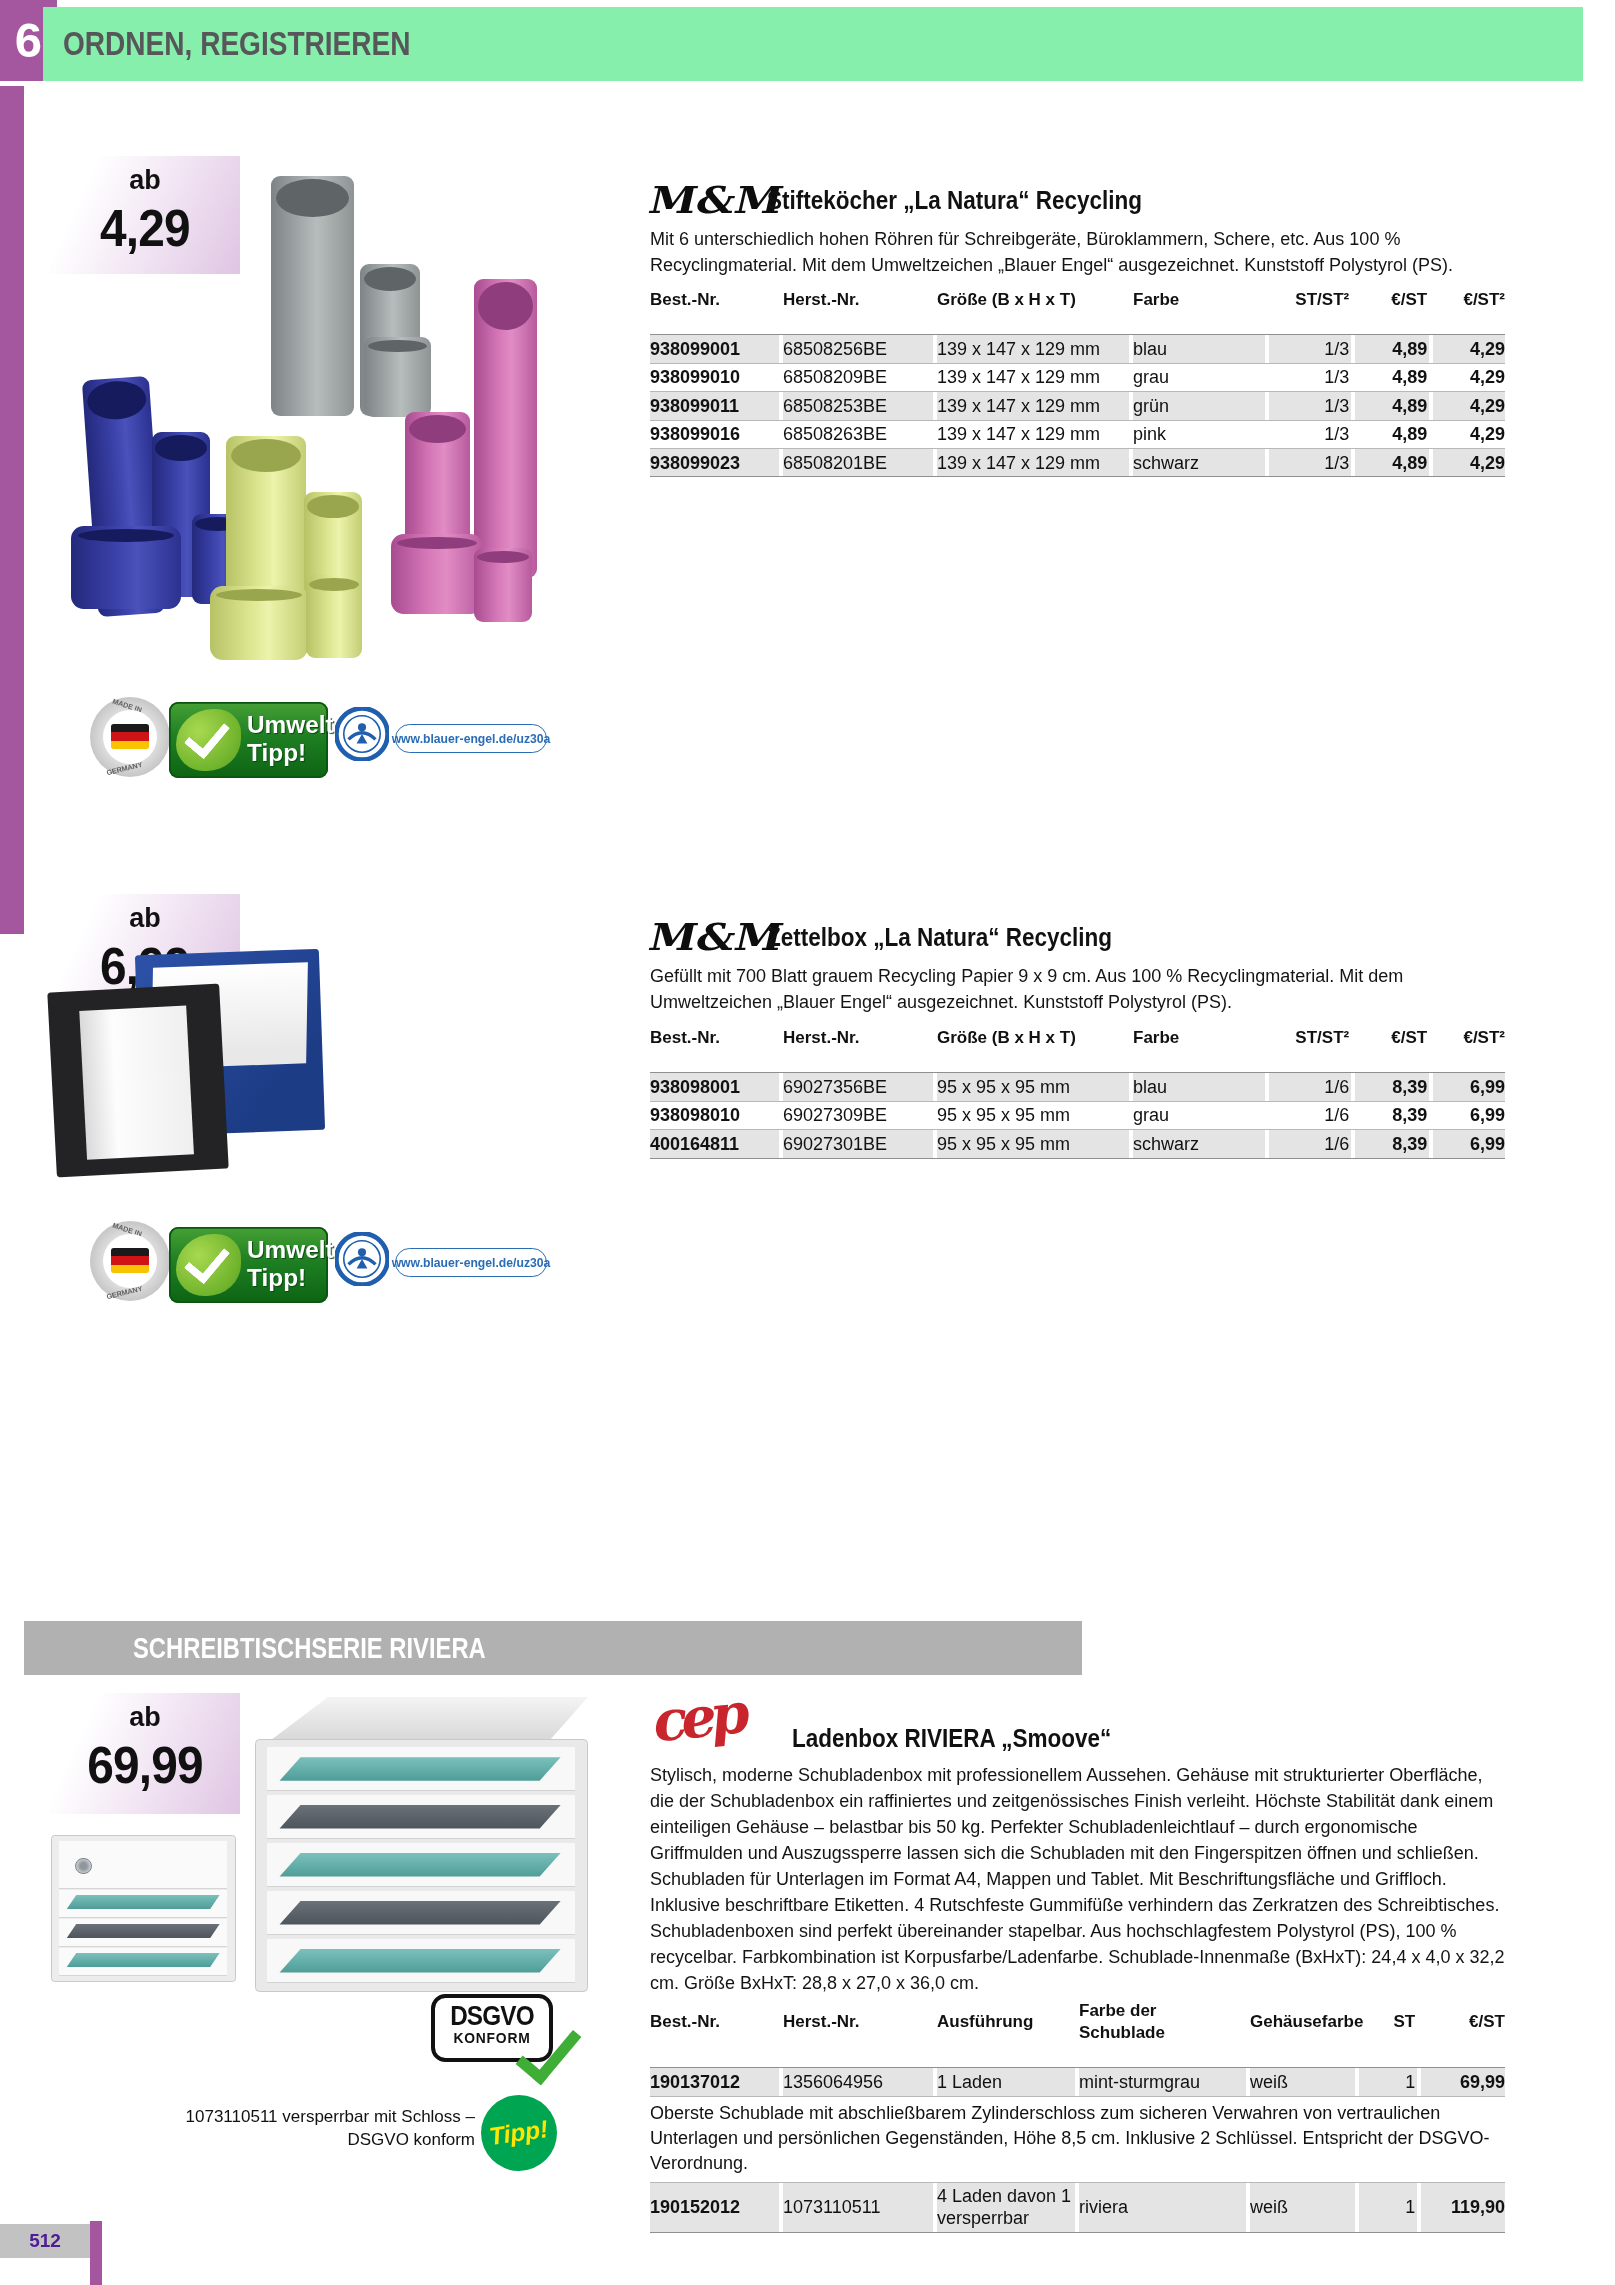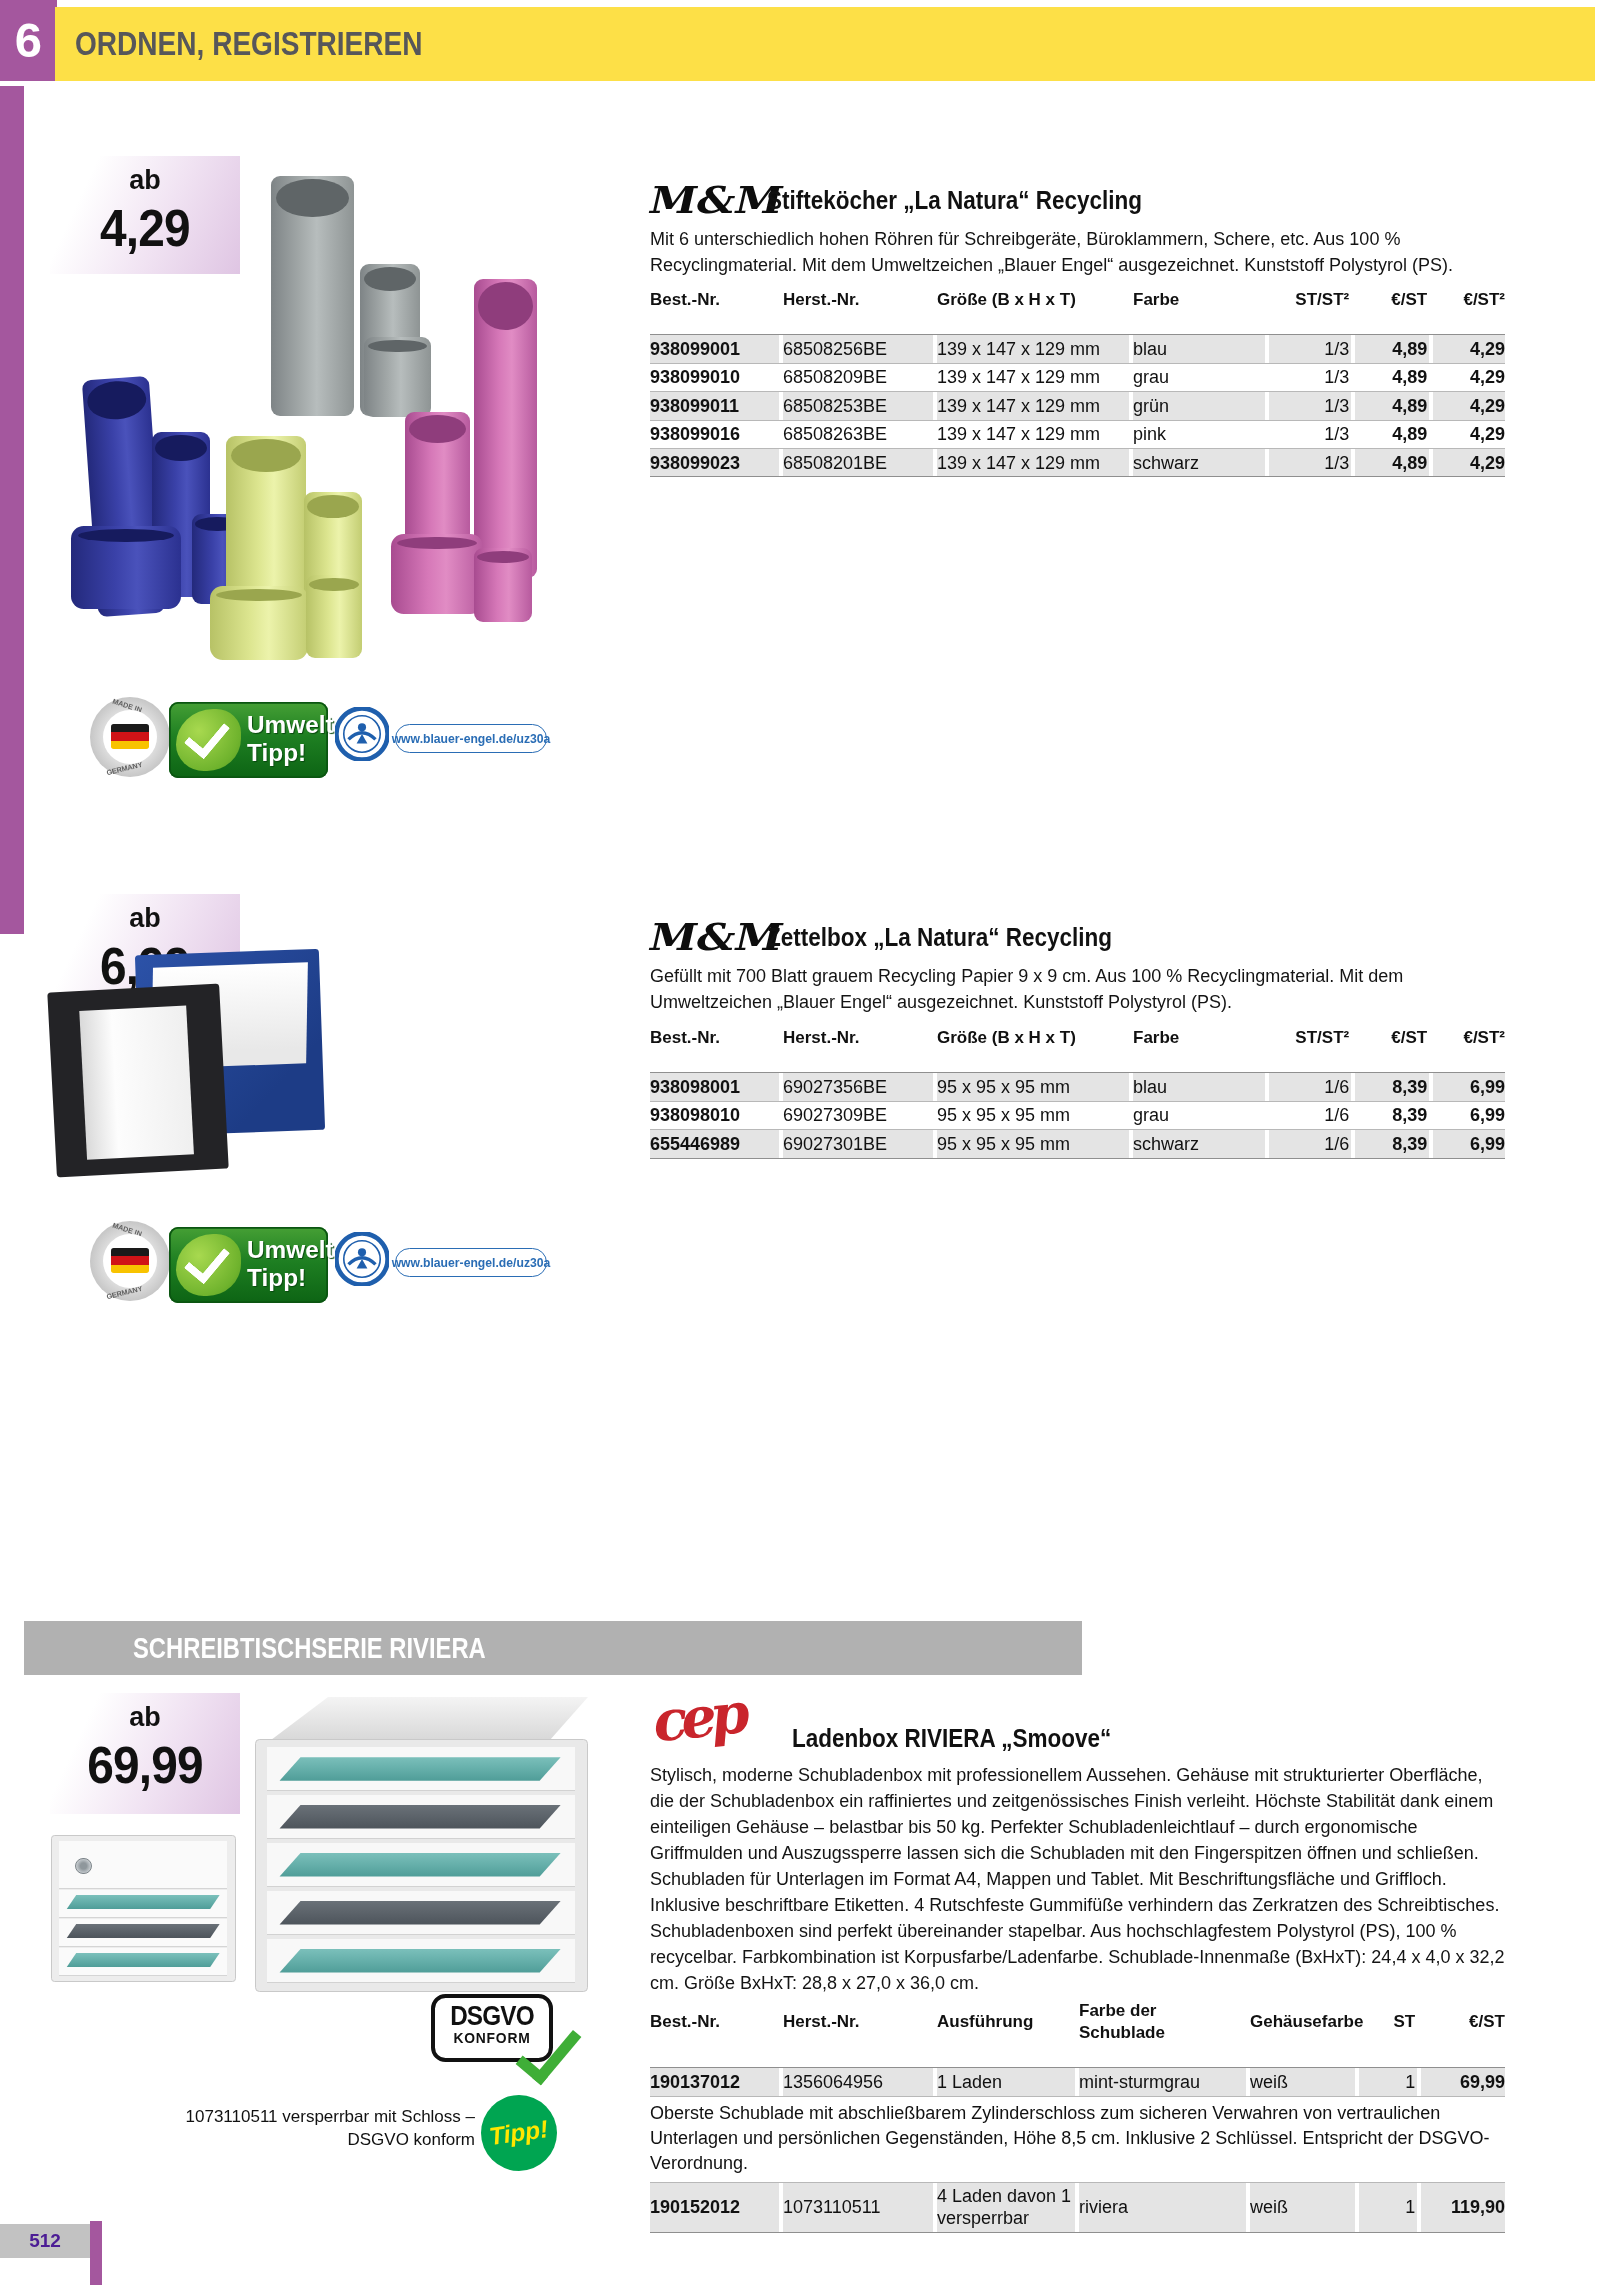--- a/index.html
+++ b/index.html
@@ -2,21 +2,21 @@
 <html style="font-size:14.5px"><head>
 <meta charset="utf-8">
 <style>
   html,body{margin:0;padding:0;background:#fff}
   .page{position:relative;width:1616px;height:2285px;background:#fff;overflow:hidden;
         font-family:"Liberation Sans",sans-serif;color:#111}
 
   
   .chapter-tab{position:absolute;left:0;top:0;width:57px;height:81px;background:#a4579e;
 eight:81px;line-height:81px;text-align:center;color:#fff;font-size:49px;font-weight:bold}
-  .chapter-band{position:absolute;left:55px;top:7.2px;width:1540px;height:74px;background:#fde047}
+  .chapter-band{position:absolute;left:43px;top:7.2px;width:1540px;height:74px;background:#86efac}
   .chapter-title{position:absolute;left:20px;top:18px;font-size:33px;font-weight:bold;color:#57575a;
         letter-spacing:0;transform:scaleX(.85);transform-origin:left center;white-space:nowrap}
   .sidebar{position:absolute;left:0;top:86px;width:23.5px;height:848px;background:#a4579e}
 
   .banner{position:absolute;background:#b1b1b1;height:54px}
   .banner span{position:absolute;top:11px;font-size:29px;font-weight:bold;color:#fff;
         transform:scaleX(.82);transform-origin:left center;white-space:nowrap}
 
   
   .pricebox{position:absolute;width:190px;background:linear-gradient(115deg,#ffffff 20%,#f0e2f2 60%,#dfc5e3 100%);
@@ -318,21 +318,21 @@
     <div class="trow">
       <div class="cell a1 bold">938098010</div>
       <div class="cell a2">69027309BE</div>
       <div class="cell a3">95 x 95 x 95 mm</div>
       <div class="cell a4">grau</div>
       <div class="cell a5">1/6</div>
       <div class="cell a6 bold">8,39</div>
       <div class="cell a7 bold">6,99</div>
     </div>
     <div class="trow gray lastrow">
-      <div class="cell a1 bold">655446989</div>
+      <div class="cell a1 bold">400164811</div>
       <div class="cell a2">69027301BE</div>
       <div class="cell a3">95 x 95 x 95 mm</div>
       <div class="cell a4">schwarz</div>
       <div class="cell a5">1/6</div>
       <div class="cell a6 bold">8,39</div>
       <div class="cell a7 bold">6,99</div>
     </div>
   </div>
 
   <div class="mig" style="left:90px;top:1221px">

